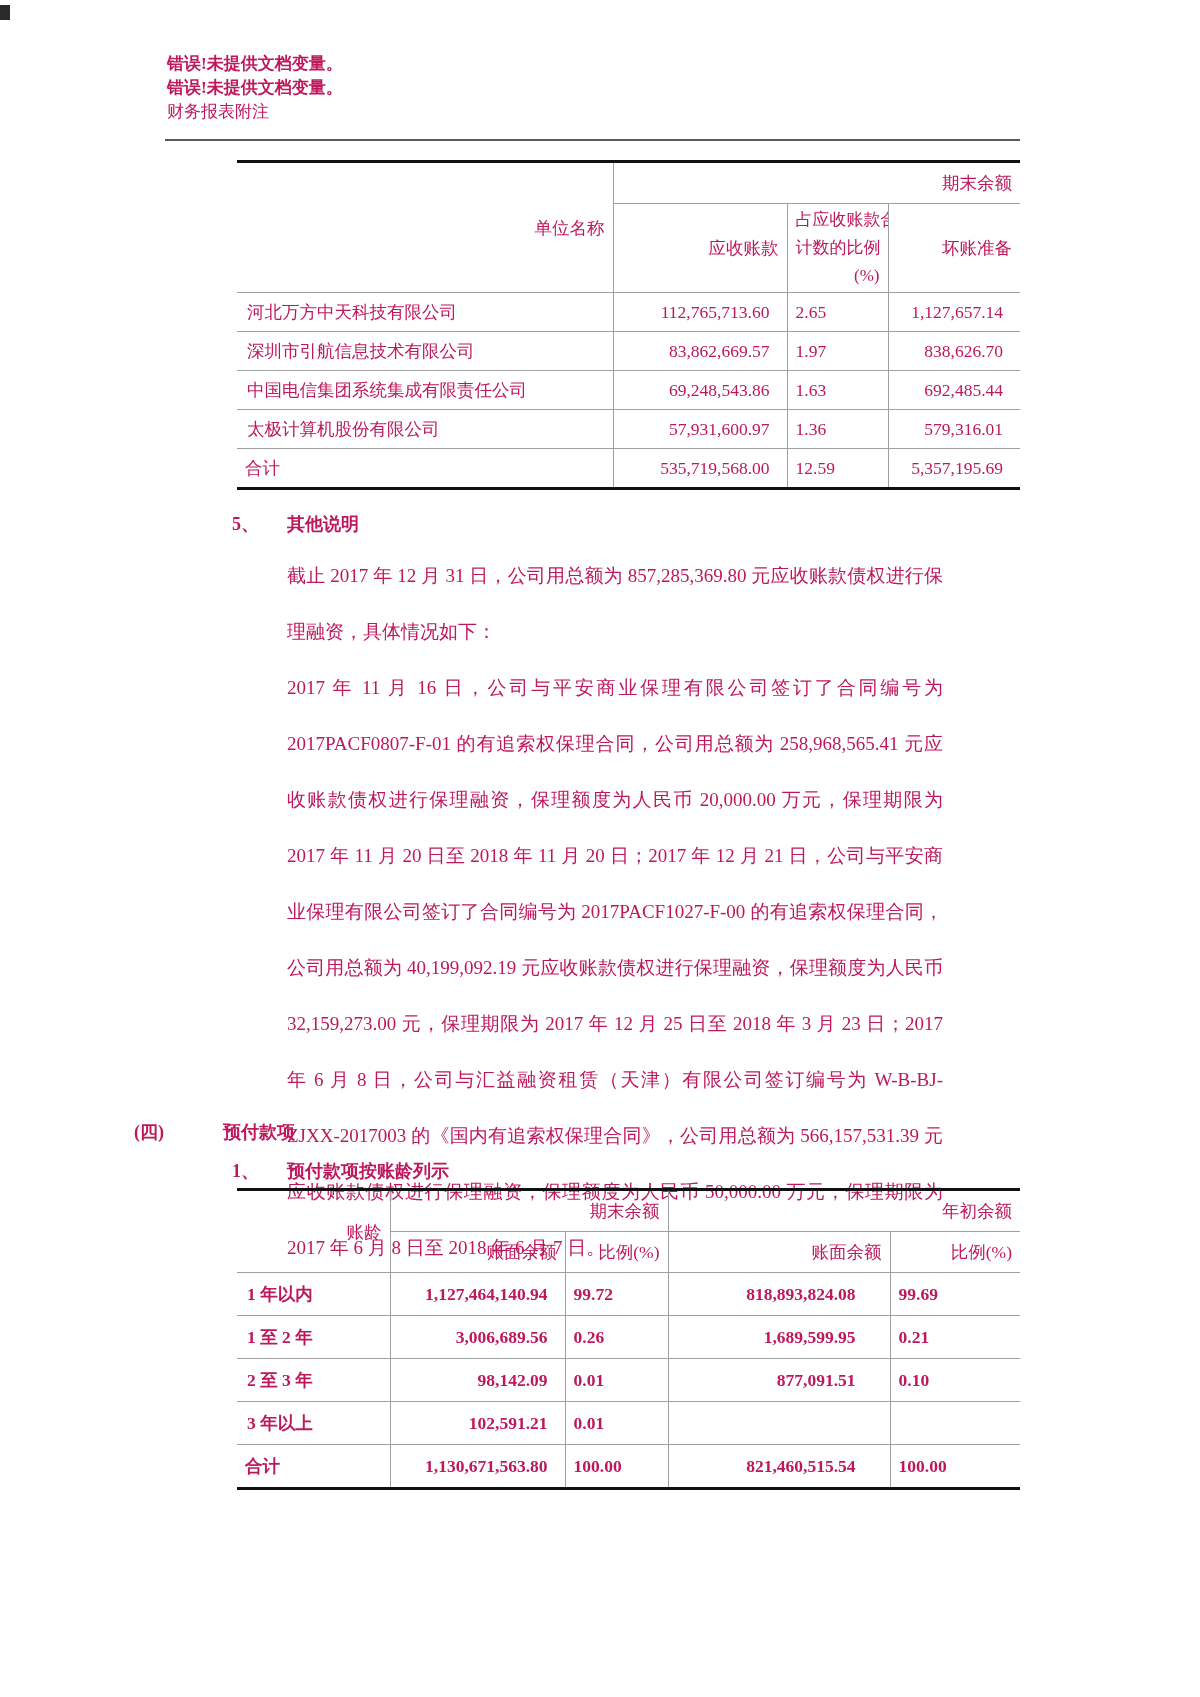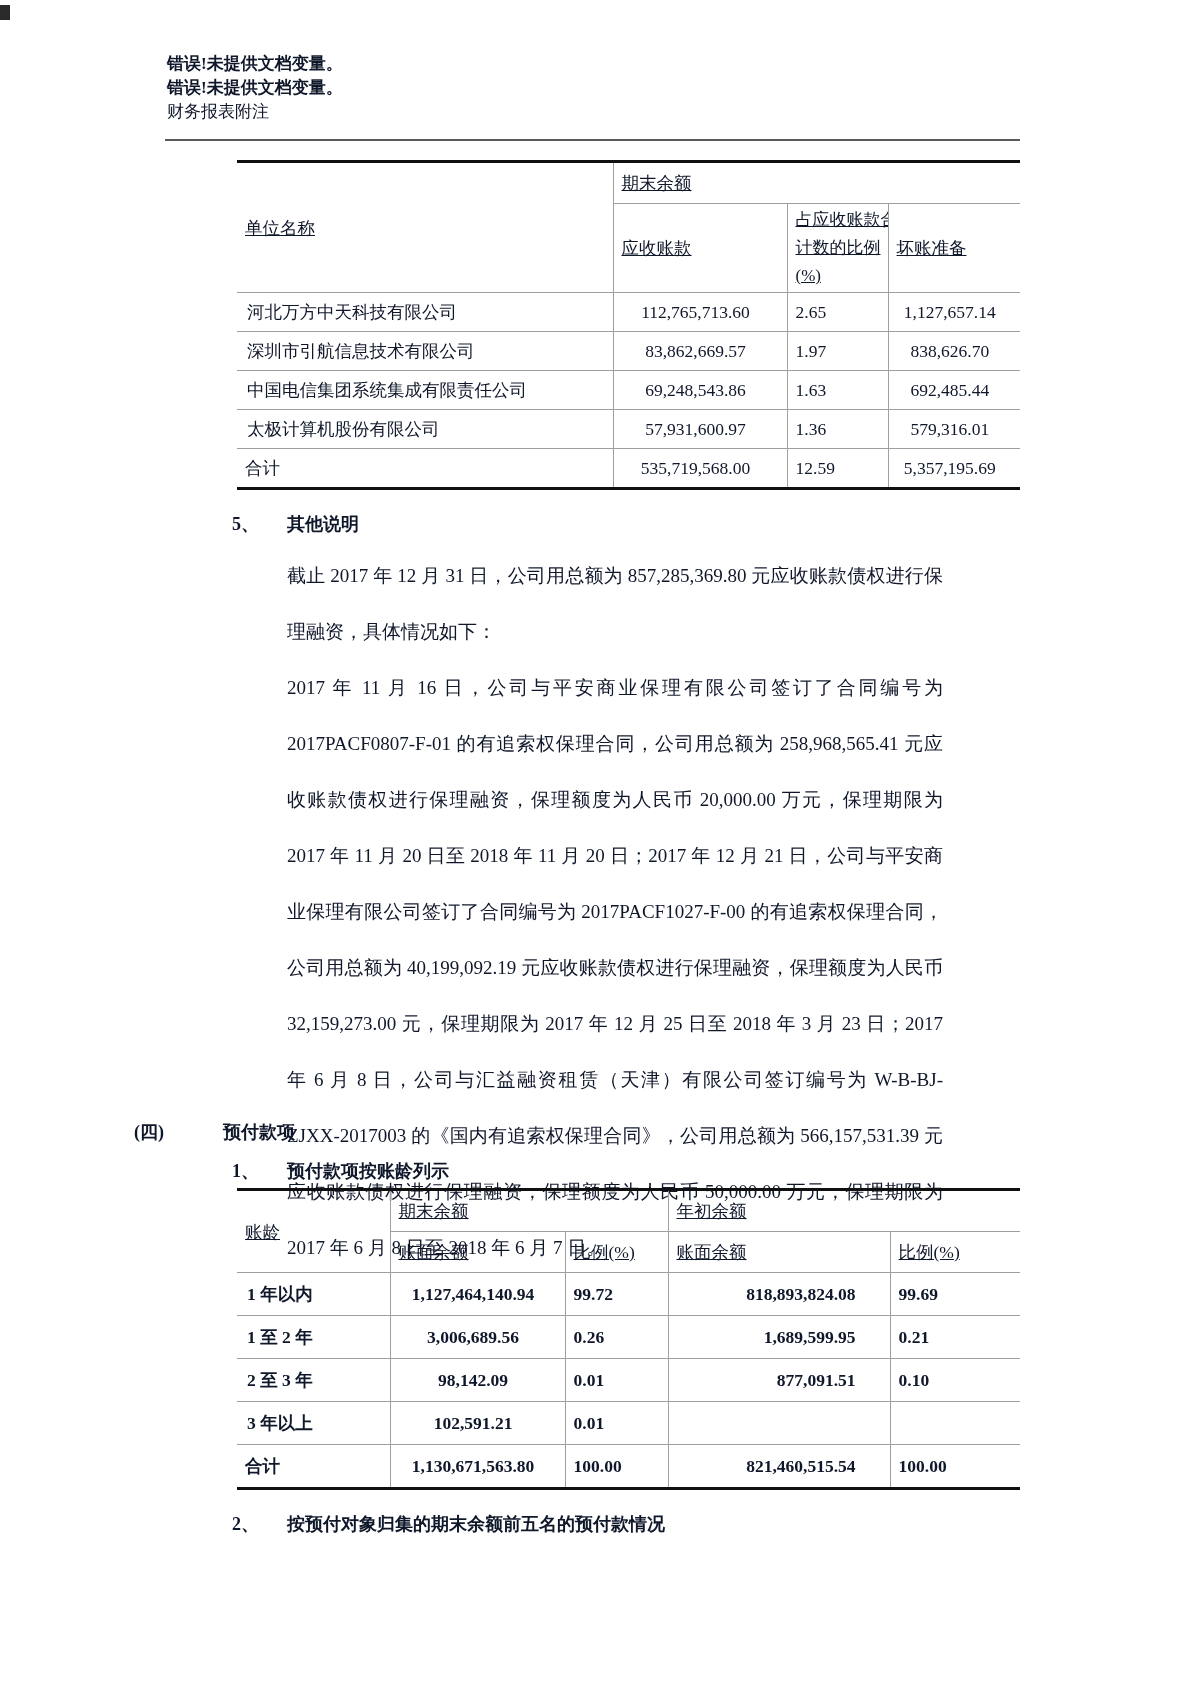--- a/index.html
+++ b/index.html
@@ -1,45 +1,45 @@
 <!DOCTYPE html>
 <html><head>
 <meta charset="utf-8">
 <style>
   html,body{margin:0;padding:0;background:#e8e8e8;}
   .page{
     position:relative;
     width:1200px;height:1697px;
     background:#ffffff;
     font-family:"Liberation Serif","DejaVu Serif",serif;
-    color:#0f172a;
+    color:#be185d;
     overflow:hidden;
   }
   .scan-mark{position:absolute;left:0;top:5px;width:10px;height:15px;background:#2a2a2a;}
   
   .hdr{position:absolute;left:167px;top:52px;font-size:17px;line-height:24px;}
   .hdr .err{font-weight:bold;}
   .hdr-rule{position:absolute;left:165px;top:139px;width:855px;height:2px;background:#5a5a5a;}
   
   table.fin{border-collapse:collapse;table-layout:fixed;
     border-top:3px solid #101010;border-bottom:3px solid #101010;
     font-size:17.5px;}
   table.fin td{border:1px solid #9f9f9f;vertical-align:middle;padding:2px 8px;
     overflow:hidden;white-space:nowrap;}
   table.fin tr td:first-child{border-left:none;}
   table.fin tr td:last-child{border-right:none;}
   table.fin tr.first td{border-top:none;}
   table.fin tr.last td{border-bottom:none;}
   .t1{position:absolute;left:237px;top:160px;width:783px;}
   .t2{position:absolute;left:237px;top:1188px;width:783px;}
   .ctr{text-align:left;}
-  .num{text-align:center;padding-right:17px !important;margin-top:28px;}
+  .num{text-align:right;padding-right:17px !important;margin-top:28px;}
   .num-wide{text-align:right;padding-right:34px !important;}
   .lft{text-align:left;padding-left:10px !important;}
-  .h-row td{text-align:left;text-decoration:underline;}
+  .h-row td{text-align:right;}
   .r36 td{height:36px;}
   .r35 td{height:34px;}
   .r39 td{height:38px;font-weight:bold;}
   .ratio-head{line-height:28px;font-size:17px;}
   
   .sec-head{position:absolute;font-size:18px;font-weight:bold;white-space:nowrap;}
   .sec-head .no{display:inline-block;}
   .h5{left:232px;top:512px;}
   .h5 .no{width:55px;}
   .h4{left:134px;top:1120px;}
@@ -188,17 +188,14 @@
     <tr class="r39 last">
       <td class="ctr">合计</td>
       <td class="num">1,130,671,563.80</td>
       <td class="ctr">100.00</td>
       <td class="num-wide">821,460,515.54</td>
       <td class="ctr">100.00</td>
     </tr>
   </tbody>
     </table>
 
-  <div class="sec-head hs2">
-    <span class="no">2、</span><span>按预付对象归集的期末余额前五名的预付款情况</span>
-  </div>
 
 </div>
 
 </body></html>

